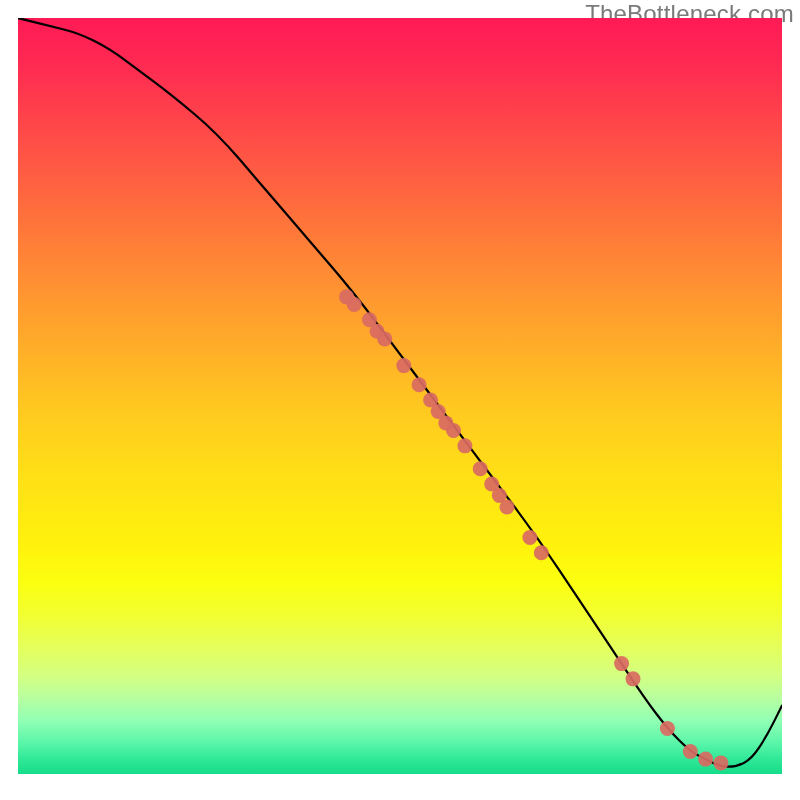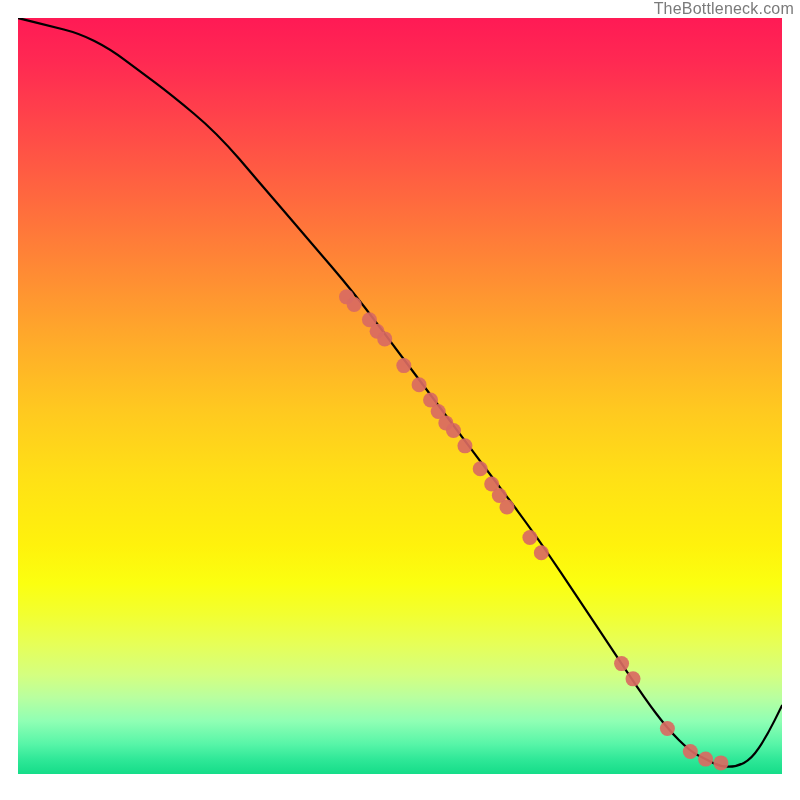--- a/index.html
+++ b/index.html
@@ -53,21 +53,21 @@
     position: absolute;
     inset: 0;
     width: 100%;
     height: 100%;
   }
   .watermark {
     position: absolute;
     top: 0;
     right: 6px;
     font-family: Arial, Helvetica, sans-serif;
-    font-size: 16px;
+    font-size: 24px;
     color: #7a7a7a;
     letter-spacing: 0.2px;
   }
 </style>
 </head>
 <body>
 
 <div class="stage">
   <div class="watermark">TheBottleneck.com</div>
   <div class="plot-area">

